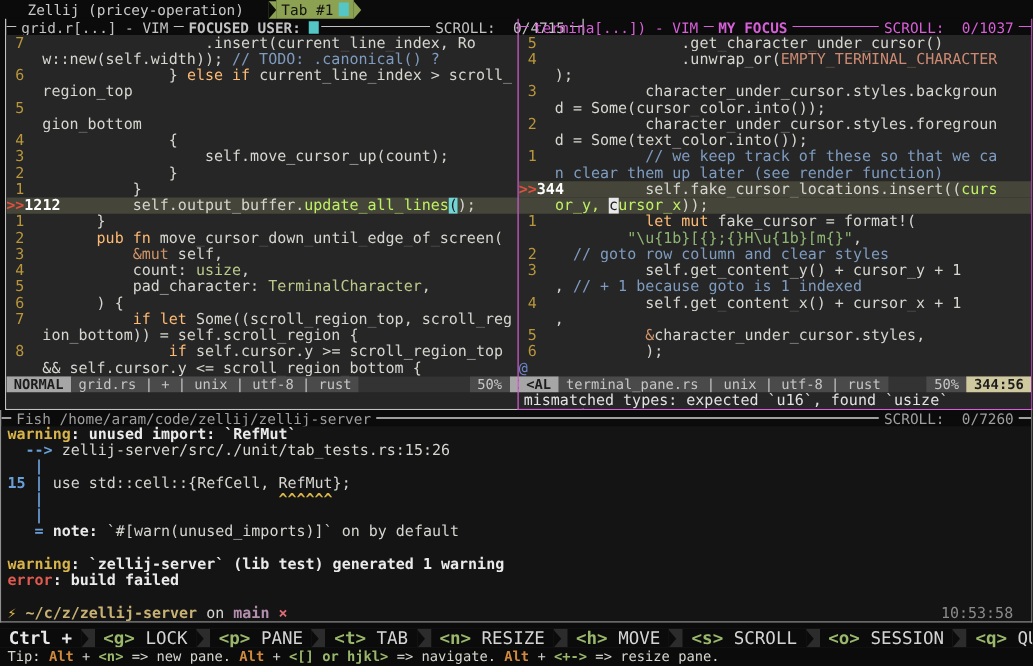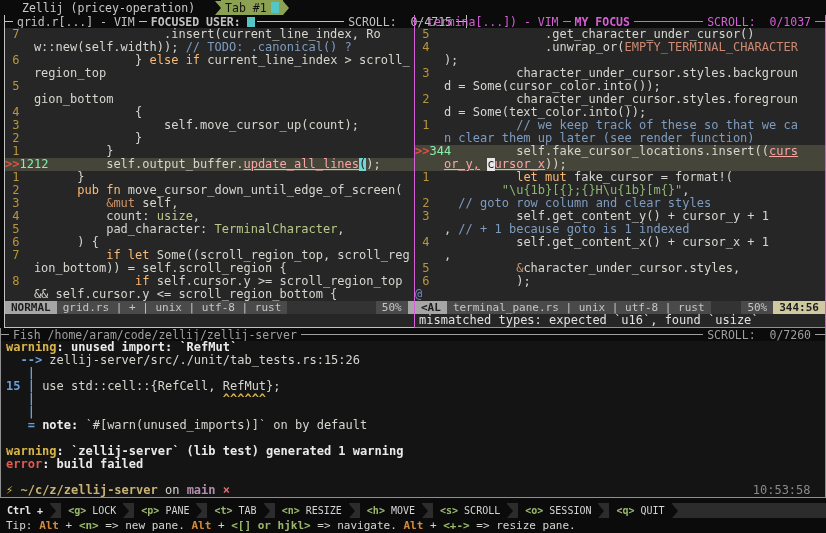--- a/index.html
+++ b/index.html
@@ -38,23 +38,23 @@
   .vrow span{white-space:pre;flex:0 0 auto}
   .vrow .flex1{flex:1 1 auto}
   .hl{background:#45453a}
 
   
   .x-p{color:#d6d6d0}
   .x-k{color:#fdba74;}
   .x-s{color:#8fb573}
   .x-c{color:#7e9cc0}
   .x-g{color:#b9963c}
-  .x-gh{color:#86efac;font-weight:normal}
+  .x-gh{color:#ffffff;font-weight:bold}
   .x-sg{color:#e0503c;font-weight:bold}
-  .x-ul{color:#fca5a5;text-decoration:underline}
+  .x-ul{color:#bef264;}
   .x-cu1{background:#72d6d6;color:#1c1c1c}
   .x-cu2{background:#e8e8e8;color:#1c1c1c}
   .x-mu{color:#cf9468}
   .x-ty{color:#bac98a}
   .x-co{color:#cc8a72}
   .x-at{color:#6d86c9}
   .x-w{color:#d8b44a;font-weight:bold}
   .x-er{color:#e05a50;font-weight:bold}
   .x-bl{color:#6a9fd8;font-weight:bold}
   .x-b{color:#eaeaea;font-weight:bold}
@@ -68,21 +68,21 @@
   
   .sl{display:flex;height:13px;line-height:13px;font-size:11px;overflow:hidden;white-space:pre}
   .sl-mode{background:#a6a6a6;color:#1c1c1c;font-weight:bold;padding:0 6px}
   .sl-a{background:#4a4a4a;color:#c6c6c6;padding:0 6px}
   .sl-fill{flex:1;background:#333333}
   .sl-pos{background:#a6a6a6;color:#1c1c1c;font-weight:bold;padding:0 6px}
   .sl-pos.warm{background:#cfc9a0}
   .echo{height:13px;line-height:13px;color:#e2e2e2;padding-left:4px;white-space:pre;overflow:hidden}
 
   
-  #statusbar{position:absolute;left:0;top:503px;width:826px;height:15px;background:#2c2c2c;display:flex;align-items:center;font-size:10px;overflow:hidden}
+  #statusbar{position:absolute;left:0;top:503px;width:826px;height:15px;background:#2c2c2c;display:flex;align-items:center;font-size:14px;overflow:hidden}
   #kb-keys{display:flex;align-items:center;height:15px}
   .kseg{background:#0b0b0b;height:15px;display:flex;align-items:center;padding:0 7px;white-space:pre;color:#d4d4d4}
   .kprefix{font-weight:bold;color:#e8e8e8}
   .karr{width:0;height:0;border-top:7.5px solid transparent;border-bottom:7.5px solid transparent;border-left:6px solid #0b0b0b;margin-right:5px}
   .kkey{color:#9ab86c;font-weight:bold}
   .klabel{color:#d4d4d4}
 
   
   #tipbar{position:absolute;left:0;top:518px;width:826px;height:15px;background:#0b0b0b;display:flex;align-items:center;padding-left:6px;font-size:11px;white-space:pre;overflow:hidden}
 </style>

